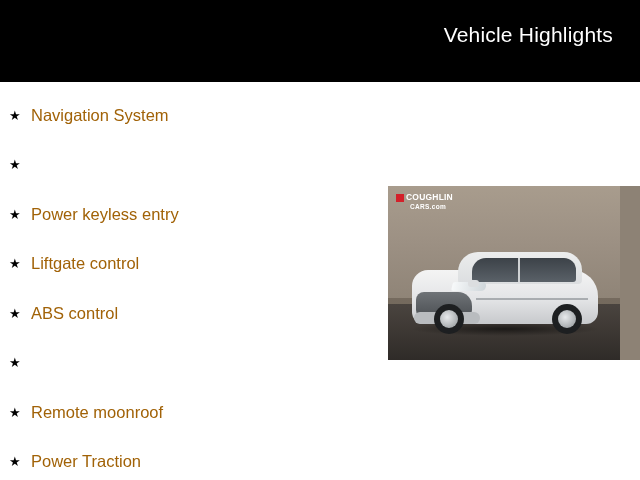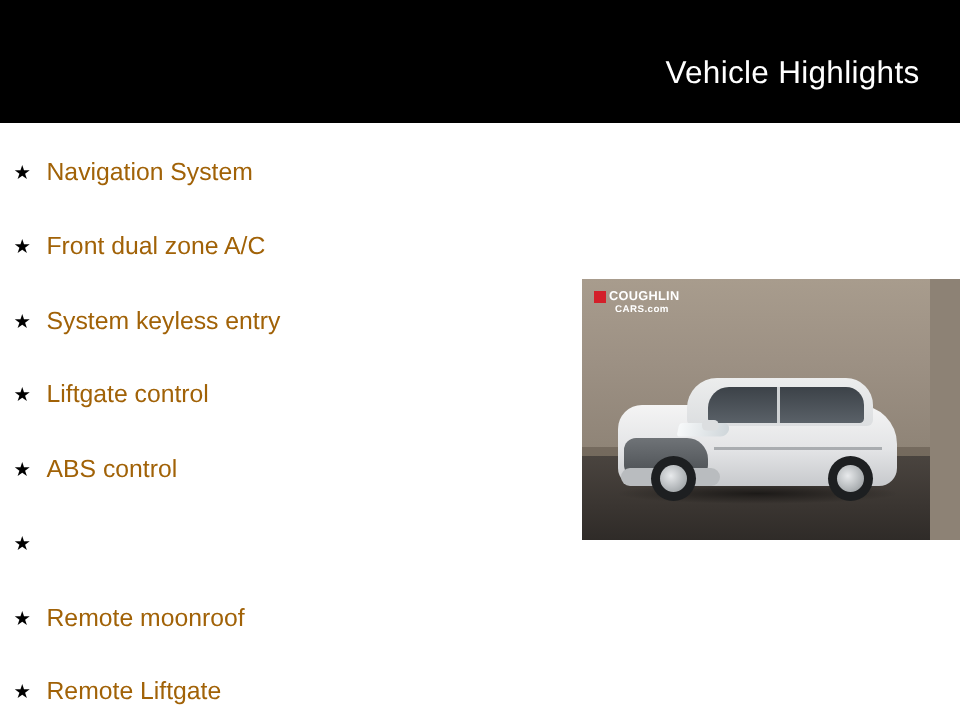--- a/index.html
+++ b/index.html
@@ -23,21 +23,21 @@
     position: absolute;
     left: 0;
     top: 0;
     width: 640px;
     height: 82px;
     background: #000000;
   }
   .header-title {
     position: absolute;
     right: 27px;
-    top: 36px;
+    top: 22px;
     color: #ffffff;
     font-size: 21px;
     line-height: 25px;
     letter-spacing: 0.2px;
     white-space: nowrap;
     text-align: right;
   }
   .features {
     position: absolute;
     left: 0;
@@ -266,44 +266,43 @@
     <div class="header-title">Vehicle Highlights</div>
   </div>
 
   <ul class="features">
     <li class="feature-item">
       <span class="bullet-star">★</span>
       <span class="feature-label">Navigation System</span>
     </li>
     <li class="feature-item">
       <span class="bullet-star">★</span>
-      <span class="feature-label">Front dual zone A/C</span>
-    </li>
-    <li class="feature-item">
-      <span class="bullet-star">★</span>
-      <span class="feature-label">System keyless entry</span>
+    </li>
+    <li class="feature-item">
+      <span class="bullet-star">★</span>
+      <span class="feature-label">Power keyless entry</span>
     </li>
     <li class="feature-item">
       <span class="bullet-star">★</span>
       <span class="feature-label">Liftgate control</span>
     </li>
     <li class="feature-item">
       <span class="bullet-star">★</span>
       <span class="feature-label">ABS control</span>
     </li>
     <li class="feature-item">
       <span class="bullet-star">★</span>
     </li>
     <li class="feature-item">
       <span class="bullet-star">★</span>
       <span class="feature-label">Remote moonroof</span>
     </li>
     <li class="feature-item">
       <span class="bullet-star">★</span>
-      <span class="feature-label">Remote Liftgate</span>
+      <span class="feature-label">Power Traction</span>
     </li>
   </ul>
 
   <div class="vehicle-photo">
     <div class="photo-sky"></div>
     <div class="photo-wall-line"></div>
     <div class="photo-ground"></div>
 
     <div class="dealer-logo">
       <div class="logo-mark"></div>

